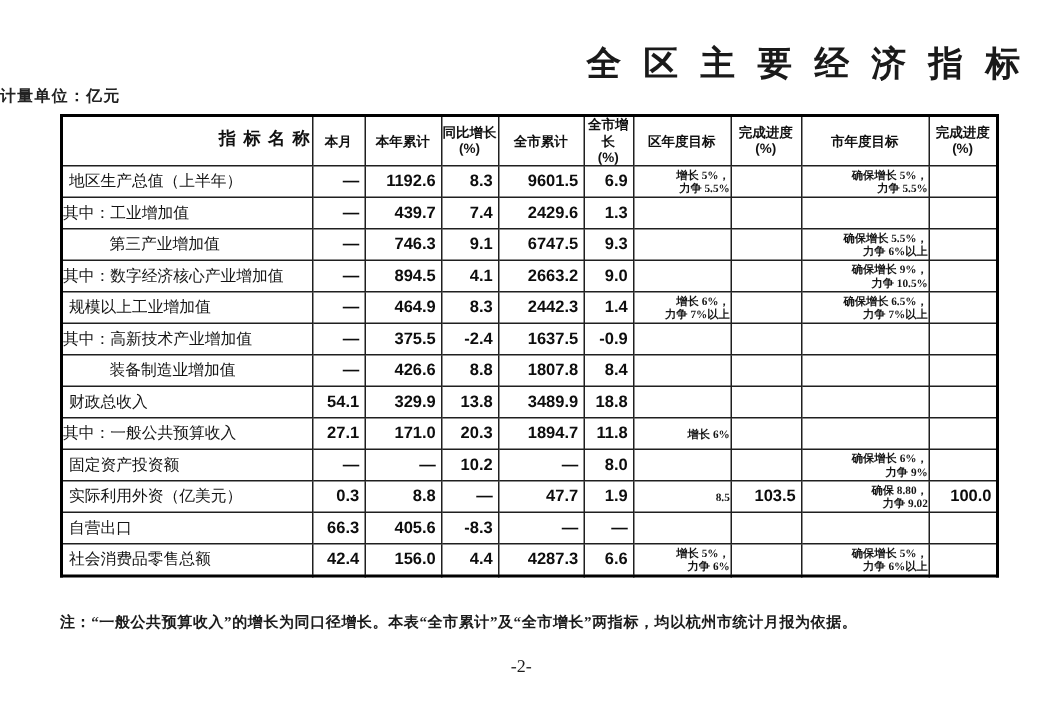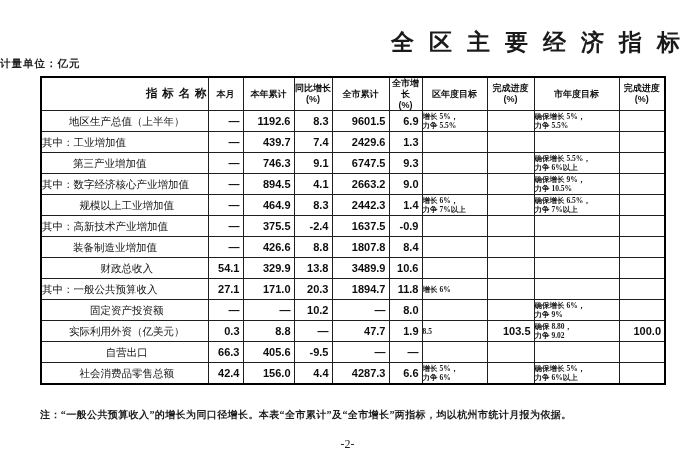--- a/index.html
+++ b/index.html
@@ -25,29 +25,29 @@
   thead th{
     height:30px;text-align:center;font-weight:bold;color:#111;
     font-family:"Liberation Sans", sans-serif;font-size:9px;
     line-height:1.2;white-space:pre-line;
   }
   thead th.name-h{
     font-family:"Liberation Serif", serif;font-size:11.5px;letter-spacing:1px;text-align:right;
   }
   tbody td{height:20px;}
   .c-name{font-size:10.5px;line-height:1.1;color:#141414;white-space:nowrap;}
-  .indent-0{padding-left:4px;text-align:center;}
+  .indent-0{padding-left:4px;}
   .indent-1{}
   .indent-2{padding-left:31px;}
   .c-num{
     font-family:"Liberation Sans", sans-serif;font-size:11px;font-weight:600;
     text-align:right;padding-right:3px;color:#0d0d0d;white-space:nowrap;
   }
   .c-target{
-    font-size:7.5px;font-weight:bold;text-align:left;line-height:1.25;
+    font-size:7.5px;font-weight:bold;text-align:right;line-height:1.25;
     white-space:pre-line;color:#161616;
   }
   .footnote{
     position:absolute;top:408px;left:40px;width:632px;
     font-size:10px;font-weight:600;letter-spacing:0.4px;color:#1c1c1c;
   }
   .page-number{
     position:absolute;top:437px;left:0;width:100%;text-align:center;
     font-size:12px;color:#1c1c1c;
   }
@@ -179,21 +179,21 @@
     <td class="c-num"></td>
     <td class="c-target"></td>
     <td class="c-num"></td>
   </tr>
       <tr>
     <td class="c-name indent-0">财政总收入</td>
     <td class="c-num">54.1</td>
     <td class="c-num">329.9</td>
     <td class="c-num">13.8</td>
     <td class="c-num">3489.9</td>
-    <td class="c-num">10.6</td>
+    <td class="c-num">18.8</td>
     <td class="c-target"></td>
     <td class="c-num"></td>
     <td class="c-target"></td>
     <td class="c-num"></td>
   </tr>
       <tr>
     <td class="c-name indent-1">其中：一般公共预算收入</td>
     <td class="c-num">27.1</td>
     <td class="c-num">171.0</td>
     <td class="c-num">20.3</td>
@@ -227,21 +227,21 @@
     <td class="c-target">8.5</td>
     <td class="c-num">103.5</td>
     <td class="c-target">确保 8.80，
 力争 9.02</td>
     <td class="c-num">100.0</td>
   </tr>
       <tr>
     <td class="c-name indent-0">自营出口</td>
     <td class="c-num">66.3</td>
     <td class="c-num">405.6</td>
-    <td class="c-num">-9.5</td>
+    <td class="c-num">-8.3</td>
     <td class="c-num">—</td>
     <td class="c-num">—</td>
     <td class="c-target"></td>
     <td class="c-num"></td>
     <td class="c-target"></td>
     <td class="c-num"></td>
   </tr>
       <tr>
     <td class="c-name indent-0">社会消费品零售总额</td>
     <td class="c-num">42.4</td>

